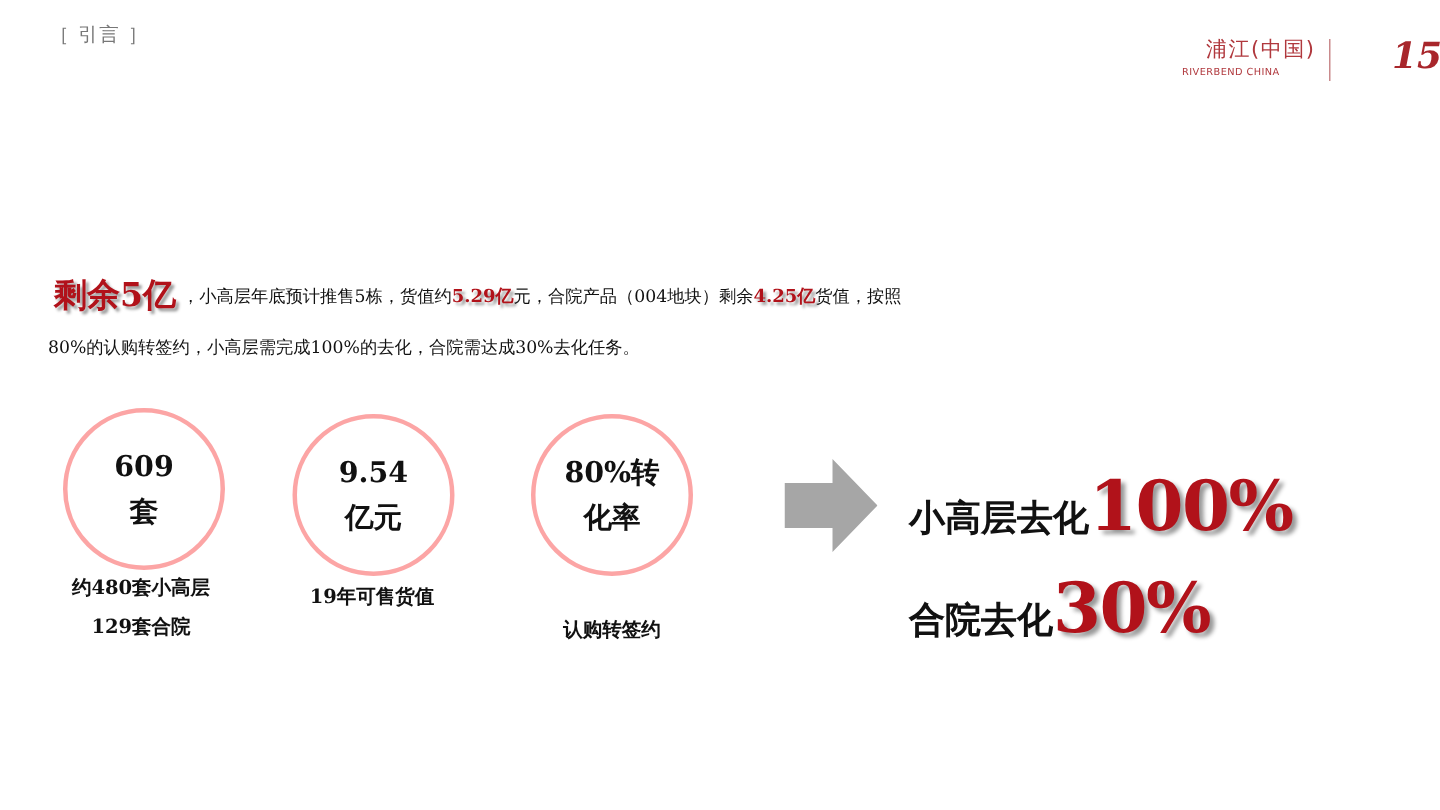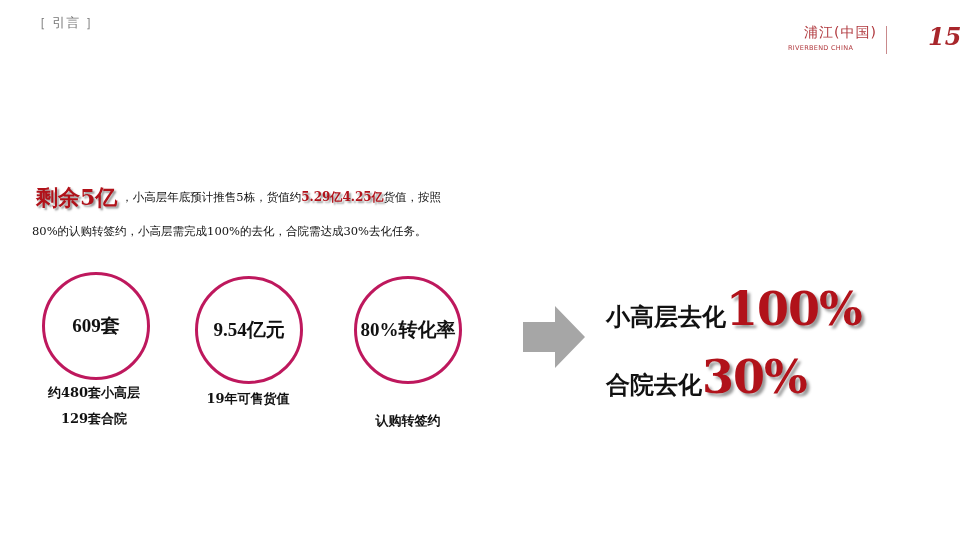--- a/index.html
+++ b/index.html
@@ -10,25 +10,25 @@
   .logo .cn{position:absolute;left:16px;top:0;font-size:14px;color:#b0383d;font-family:"DejaVu Sans",sans-serif;letter-spacing:1px;}
   .logo .en{position:absolute;left:0;top:20px;font-size:6.5px;color:#b0383d;font-family:"DejaVu Sans",sans-serif;letter-spacing:0.3px;}
   .logo .sep{position:absolute;left:98px;top:2px;width:1px;height:28px;background:#c98a8c;}
   .logo .num{position:absolute;left:108px;top:-2px;font-size:24px;font-weight:bold;font-style:italic;color:#a8262b;font-family:"DejaVu Serif",serif;margin-left:32px;}
   .title{position:absolute;left:24px;top:56px;color:#b1121a;font-size:30px;font-weight:bold;line-height:42px;letter-spacing:1px;}
   .para{position:absolute;left:32px;top:180px;width:900px;font-size:11.5px;line-height:16px;}
   .para .line{height:34px;display:flex;align-items:center;white-space:nowrap;}
   .hl{color:#b1121a;font-weight:bold;text-shadow:2px 2px 2px #999;}
   .hl-big{font-size:22px;margin:0 4px;}
   .hl-mid{font-size:12px;}
-  .circle{position:absolute;width:102px;height:102px;border:3px solid #be185d;border-radius:50%;
-          display:flex;flex-direction:row;justify-content:center;align-items:center;font-size:19px;font-weight:bold;line-height:30px;text-align:center;font-family:Liberation Serif, serif;}
+  .circle{position:absolute;width:102px;height:102px;border:3px solid #fca5a5;border-radius:50%;
+          display:flex;flex-direction:column;justify-content:center;align-items:center;font-size:19px;font-weight:bold;line-height:30px;text-align:center;}
   .cap{position:absolute;font-size:13px;font-weight:bold;line-height:26px;text-align:center;width:160px;}
   .arrow{position:absolute;left:523px;top:306px;width:62px;height:62px;}
-  .res{position:absolute;left:606px;font-size:24px;font-weight:bold;white-space:nowrap;}
+  .res{position:absolute;left:606px;font-size:24px;font-weight:bold;white-space:nowrap;margin-top:28px;}
   .res .pct{color:#b1121a;font-size:46px;text-shadow:3px 3px 3px #999;letter-spacing:-1px;}
 </style>
 </head>
 <body>
 
 <div class="tag">［ 引言 ］</div>
 
 <div class="logo">
   <span class="cn">浦江(中国)</span>
   <span class="en">RIVERBEND CHINA</span>
@@ -37,20 +37,21 @@
 </div>
 
 <div class="title">
 </div>
 
 <div class="para">
   <div class="line">
     <span class="hl hl-big">剩余5亿</span>
     <span>，小高层年底预计推售5栋，货值约</span>
     <span class="hl hl-mid">5.29亿</span>
+    <span>元，合院产品（004地块）剩余</span>
     <span class="hl hl-mid">4.25亿</span>
     <span>货值，按照</span>
   </div>
   <div class="line">80%的认购转签约，小高层需完成100%的去化，合院需达成30%去化任务。</div>
 </div>
 
 <div class="circle" style="left:42px;top:272px;">
   <span>609</span>
   <span>套</span>
 </div>

